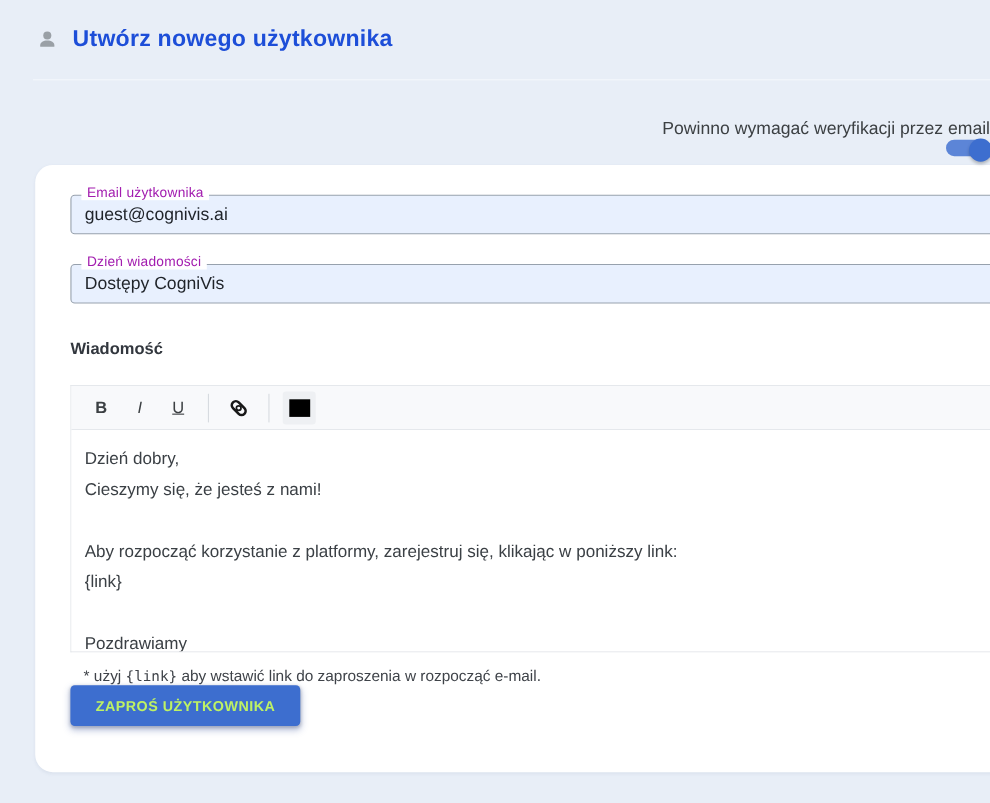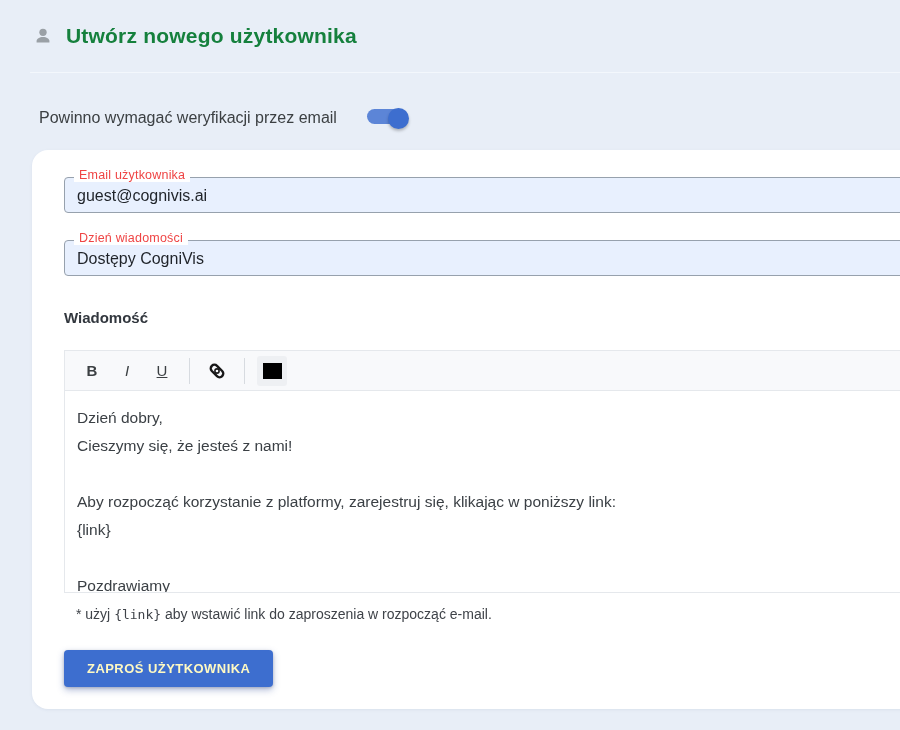--- a/index.html
+++ b/index.html
@@ -11,28 +11,28 @@
   }
   .page { width: 900px; height: 730px; overflow: hidden; position: relative; }
 
   
   .header {
     display: flex; align-items: center; gap: 12px;
     padding: 0 32px; height: 72px;
   }
   .header-divider { height: 1px; background: #f3f7fc; margin-left: 30px; }
   .page-title {
-    font-size: 21px; font-weight: 700; color: #15803d; letter-spacing: .2px;
+    font-size: 21px; font-weight: 700; color: #1d4ed8; letter-spacing: .2px;
   }
   .person-icon { width: 22px; height: 22px; display: inline-flex; }
 
   
   .toggle-row {
-    display: flex; align-items: flex-start;
-    padding-left: 39px; margin-top: 36px; height: 26px;
+    display: flex; align-items: flex-end;
+    padding-left: 62px; margin-top: 36px; height: 26px; flex-direction: column;
   }
   .toggle-label { font-size: 16px; color: #3c4043; }
   .switch {
     position: relative; width: 40px; height: 15px; margin-left: 30px;
     cursor: pointer; flex: none;
   }
   .switch .track {
     position: absolute; inset: 0; border-radius: 8px;
     background: var(--accent-blue, #3d6ecf); opacity: .82;
   }
@@ -50,21 +50,21 @@
     min-height: 552px;
     box-shadow: 0 1px 3px rgba(120,140,170,.12);
   }
 
   
   .field { position: relative; margin-right: 0; }
   .field + .field { margin-top: 27px; }
   .field-label {
     position: absolute; top: -9px; left: 10px; z-index: 2;
     background: #fff; padding: 0 5px;
-    font-size: 12.5px; color: #ef4444; letter-spacing: .2px;
+    font-size: 12.5px; color: #a21caf; letter-spacing: .2px;
   }
   .field input {
     width: 100%; height: 36px;
     background: var(--field-fill, #e8f0fe);
     border: 1px solid #97a1ad; border-radius: 4px;
     padding: 2px 12px 0 12px;
     font-family: "Liberation Sans", sans-serif;
     font-size: 16px; color: #1f2329; outline: none;
   }
 
@@ -90,22 +90,22 @@
   .editor-content {
     height: 201px; overflow: hidden; background: #fff;
     padding: 13px 12px; font-size: 15.5px; line-height: 28px; color: #3b4045;
     white-space: pre-wrap; outline: none;
   }
 
   .hint { margin-top: 13px; padding-left: 12px; font-size: 14px; color: #3f4349; }
   .hint code { font-family: "DejaVu Sans Mono", monospace; font-size: 13px; }
 
   .submit-btn {
-    margin-top: 28px; display: inline-block;
-    background: var(--accent-blue, #3d6ecf); color: #fef9c3;
+    display: inline-block;
+    background: var(--accent-blue, #3d6ecf); color: #bef264;
     border: none; border-radius: 4px; cursor: pointer;
     font-family: "Liberation Sans", sans-serif;
     font-size: 13px; font-weight: 700; letter-spacing: .45px;
     padding: 11px 23px;
     box-shadow: 0 3px 7px rgba(40,70,150,.35), 0 1px 3px rgba(0,0,0,.18);
   }
 </style>
 </head>
 <body>
 

